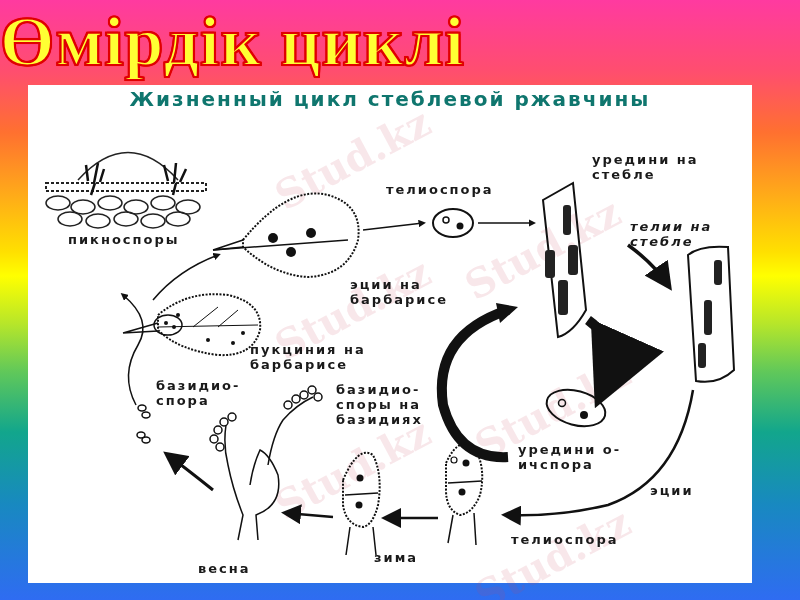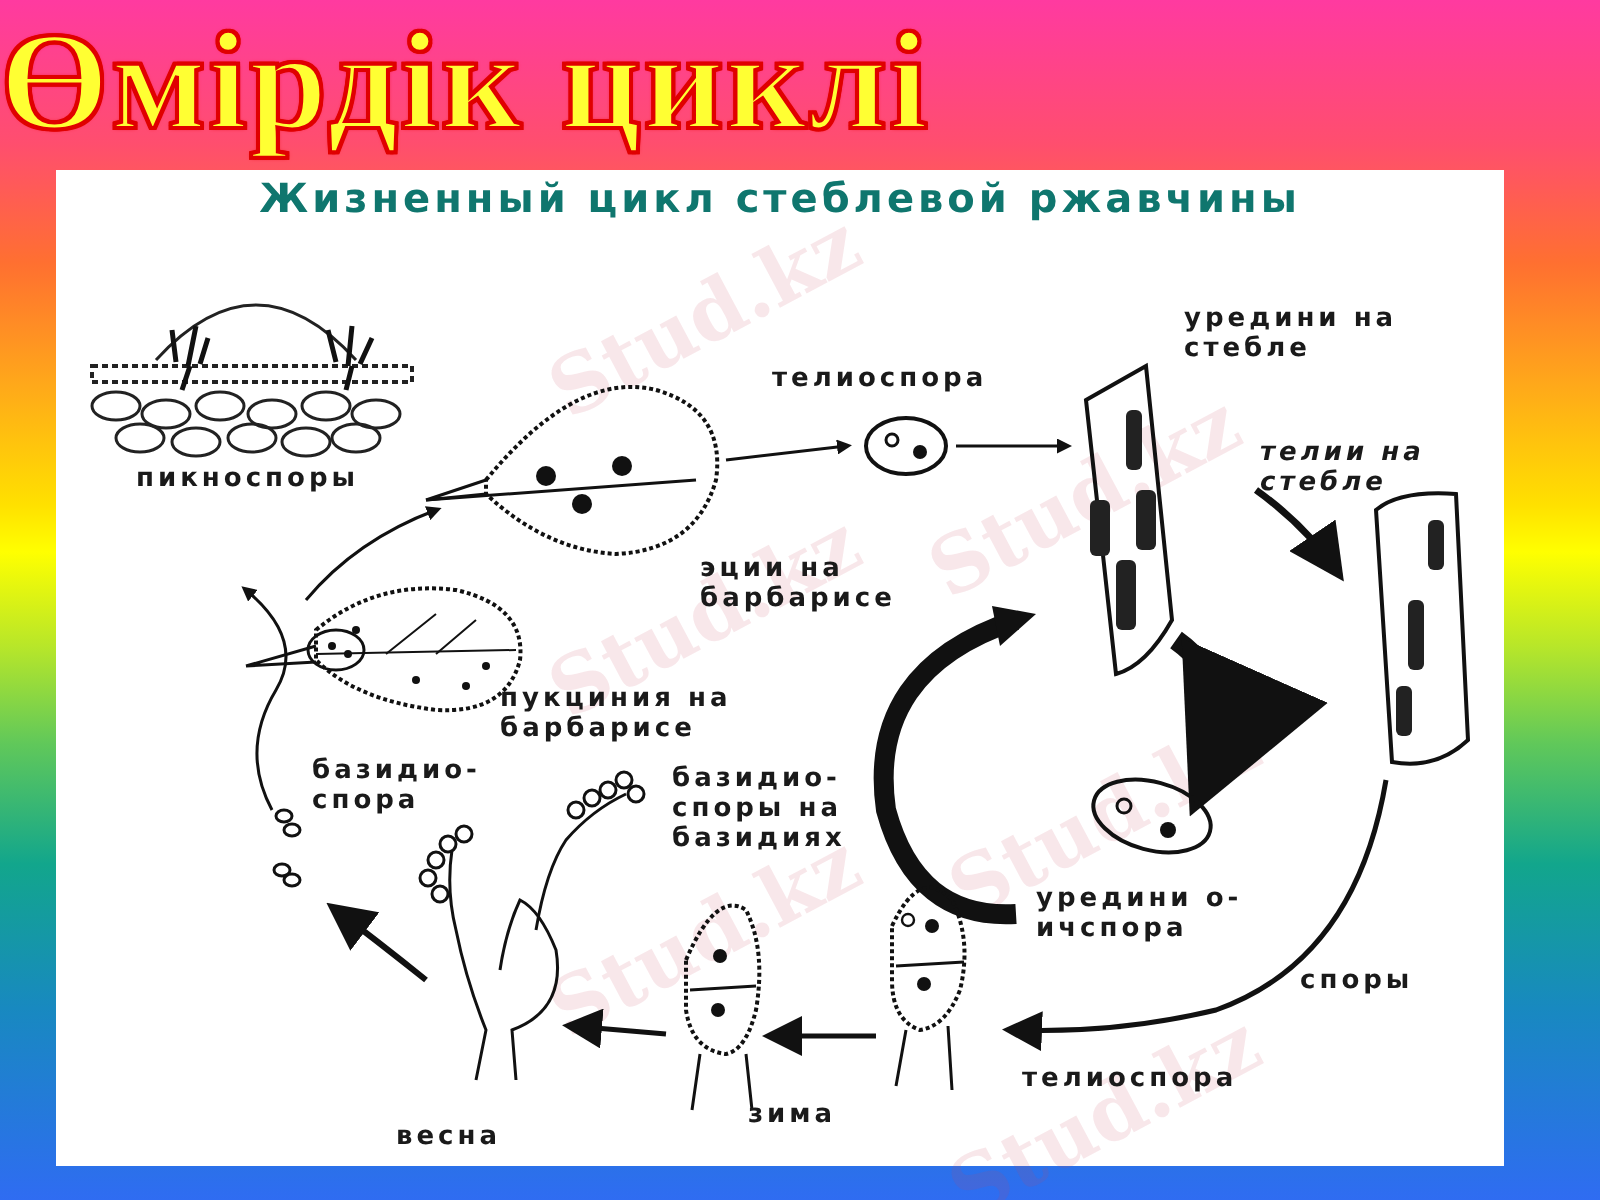--- a/index.html
+++ b/index.html
@@ -207,17 +207,17 @@
 барбарисе</div>
   <div class="lbl" style="left:222px; top:257px;">пукциния на
 барбарисе</div>
   <div class="lbl" style="left:128px; top:293px;">базидио-
 спора</div>
   <div class="lbl" style="left:308px; top:297px;">базидио-
 споры на
 базидиях</div>
   <div class="lbl" style="left:490px; top:357px;">уредини о-
 ичспора</div>
-  <div class="lbl" style="left:622px; top:398px;">споры</div>
+  <div class="lbl" style="left:622px; top:398px;">эции</div>
   <div class="lbl" style="left:483px; top:447px;">телиоспора</div>
   <div class="lbl" style="left:346px; top:465px;">зима</div>
   <div class="lbl" style="left:170px; top:476px;">весна</div>
 </div>
 
 </body></html>

